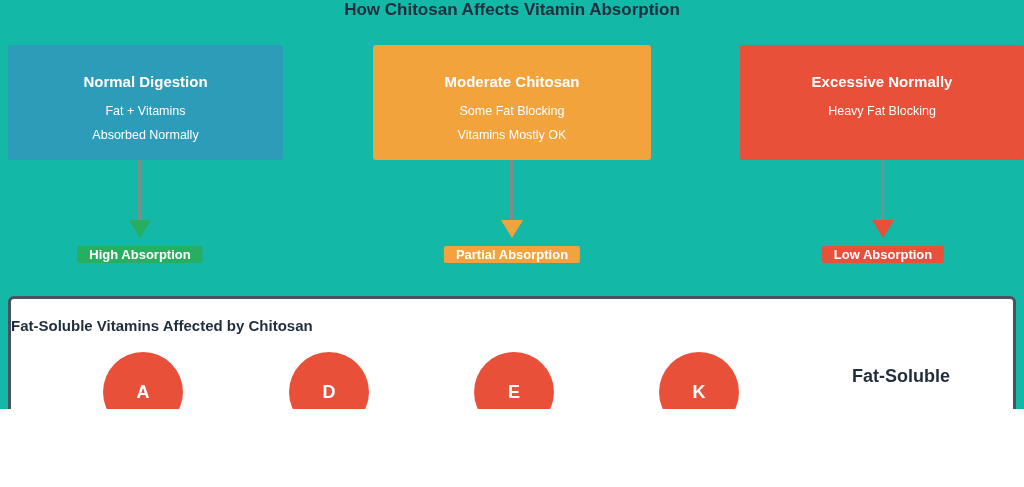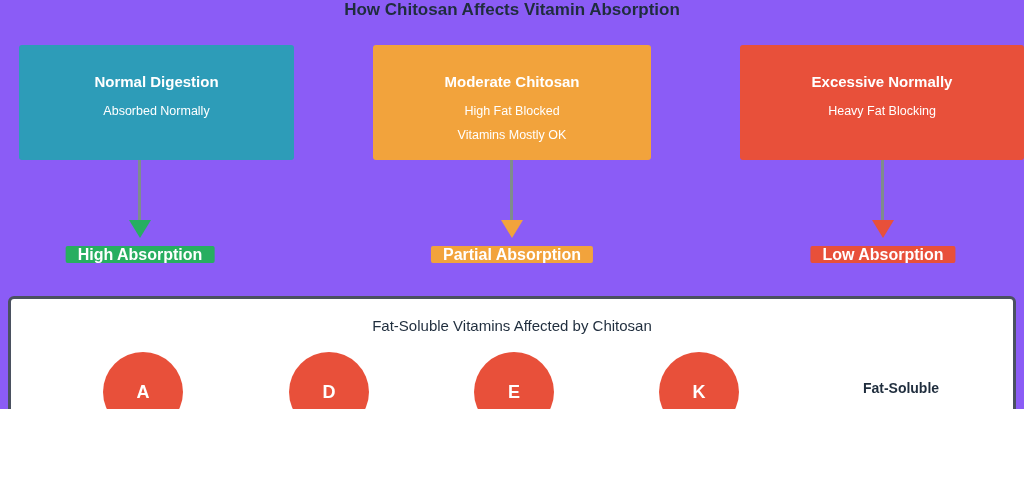--- a/index.html
+++ b/index.html
@@ -3,21 +3,21 @@
 <meta charset="utf-8">
 <style>
   * { box-sizing: border-box; margin: 0; padding: 0; }
   html, body { background: #ffffff; }
   body { font-family: "Liberation Sans", sans-serif; }
 
   .canvas {
     position: relative;
     width: 1024px;
     height: 409px;
-    background: #8b5cf6;
+    background: #14b8a6;
     overflow: hidden;
   }
 
   .diagram-title {
     position: absolute;
     top: 0px;
     left: 0;
     width: 100%;
     text-align: center;
     font-size: 17px;
@@ -31,21 +31,21 @@
     top: 45px;
     height: 115px;
     border-radius: 3px;
     color: #ffffff;
     text-align: center;
     padding-top: 28px;
   }
   .stage-box .box-title { font-size: 15px; font-weight: bold; margin-bottom: 14px; }
   .stage-box .box-line { font-size: 12.5px; margin-bottom: 10px; }
 
-  .box-normal    { left: 8px;   width: 275px; background: var(--teal); margin-left: 11px; }
+  .box-normal    { left: 8px;   width: 275px; background: var(--teal); }
   .box-moderate  { left: 373px; width: 278px; background: var(--orange); }
   .box-excessive { left: 740px; width: 284px; background: var(--red); }
 
   
   .connector {
     position: absolute;
     top: 160px;
     width: 3px;
     height: 62px;
     background: #7f8c8d;
@@ -68,21 +68,21 @@
   .arrow-down.a2 { left: 501px; border-top-color: var(--orange); }
   .arrow-down.a3 { left: 872px; border-top-color: var(--red); }
 
   
   .result-badge {
     position: absolute;
     top: 246px;
     height: 17px;
     line-height: 17px;
     text-align: center;
-    font-size: 16px;
+    font-size: 13px;
     font-weight: bold;
     color: #ffffff;
     border-radius: 2px;
     padding: 0 12px;
     transform: translateX(-50%);
     white-space: nowrap;
   }
   .result-badge.r1 { left: 140px; background: var(--green); }
   .result-badge.r2 { left: 512px; background: var(--orange); }
   .result-badge.r3 { left: 883px; background: var(--red); }
@@ -96,23 +96,22 @@
     height: 182px;
     background: #ffffff;
     border: 3px solid #4a5160;
     border-radius: 6px;
   }
   .panel-title {
     position: absolute;
     top: 18px;
     left: 0;
     width: 100%;
-    text-align: center;
     font-size: 15px;
-    font-weight: normal;
+    font-weight: bold;
     color: var(--dark);
   }
   .vitamin-circle {
     position: absolute;
     top: 53px;
     width: 80px;
     height: 80px;
     border-radius: 50%;
     background: var(--red);
     color: #ffffff;
@@ -123,47 +122,48 @@
     justify-content: center;
   }
   .vc1 { left: 92px; }
   .vc2 { left: 278px; }
   .vc3 { left: 463px; }
   .vc4 { left: 648px; }
 
   .panel-side-label {
     position: absolute;
     left: 805px;
-    top: 80px;
+    top: 68px;
     width: 170px;
     text-align: center;
-    font-size: 14px;
+    font-size: 18px;
     font-weight: bold;
     color: var(--dark);
     line-height: 19px;
   }
 </style>
 </head>
 <body>
 
 <div class="canvas">
 
   <div class="diagram-title">How Chitosan Affects Vitamin Absorption</div>
 
   <div class="stage-box box-normal">
     <div class="box-title">Normal Digestion</div>
+    <div class="box-line">Fat + Vitamins</div>
     <div class="box-line">Absorbed Normally</div>
   </div>
   <div class="connector c1"></div>
   <div class="arrow-down a1"></div>
   <div class="result-badge r1">High Absorption</div>
 
   <div class="stage-box box-moderate">
     <div class="box-title">Moderate Chitosan</div>
-    <div class="box-line">High Fat Blocked</div>
+    <div class="box-line">Some Fat Blocking</div>
     <div class="box-line">Vitamins Mostly OK</div>
   </div>
   <div class="connector c2"></div>
   <div class="arrow-down a2"></div>
   <div class="result-badge r2">Partial Absorption</div>
 
   <div class="stage-box box-excessive">
     <div class="box-title">Excessive Normally</div>
     <div class="box-line">Heavy Fat Blocking</div>
   </div>

